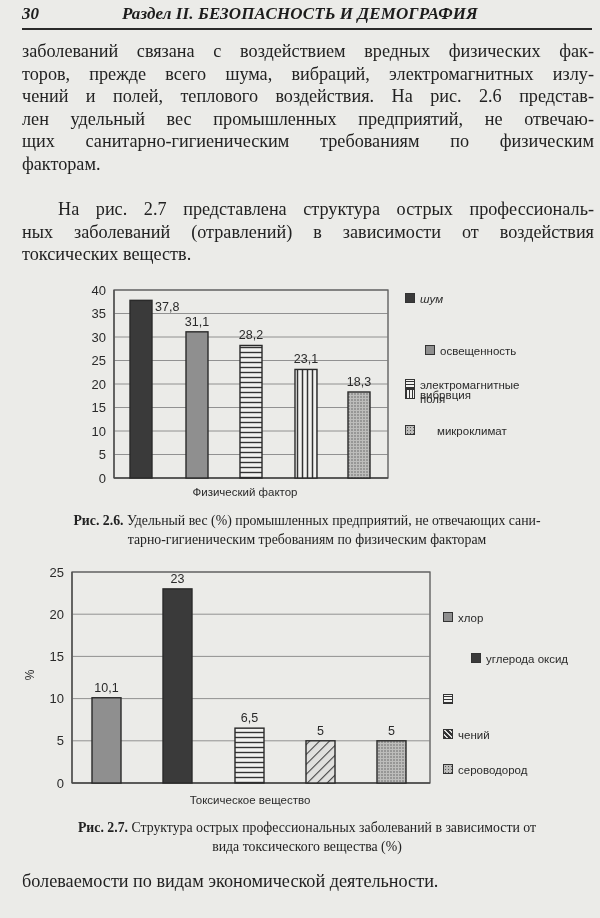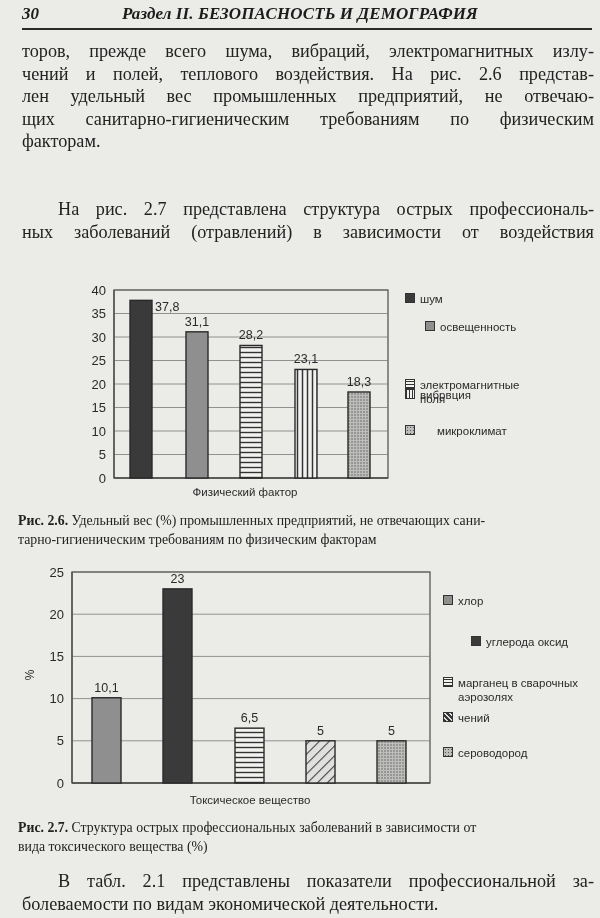--- a/index.html
+++ b/index.html
@@ -27,47 +27,49 @@
       color: #222;
     }
     .para .ln { display: block; white-space: nowrap; }
     .para .ln.justify { text-align-last: justify; text-align: justify; white-space: normal; }
     .para .ln.indent { padding-left: 36px; }
 
     .chart { position: absolute; font-family: "Liberation Sans", sans-serif; color: #2a2a2a; }
     .chart svg { position: absolute; left: 0; top: 0; }
     .caption {
       position: absolute; left: 18px; width: 578px;
-      font-size: 13.8px; line-height: 19px; color: #222;
+      font-size: 13.8px; line-height: 19px; text-align: center; color: #222;
     }
     .caption b { font-weight: bold; }
     .legend { position: absolute; font-family: "Liberation Sans", sans-serif; font-size: 11.5px; color: #2a2a2a; }
     .legend .item { position: absolute; left: 0; white-space: nowrap; }
     .legend .sw { display: inline-block; width: 8px; height: 8px; border: 1px solid #333; vertical-align: middle; margin-right: 5px; position: relative; top: -1px; }
     .legend .lbl { display: inline-block; vertical-align: top; line-height: 14px; }
   </style>
 </head>
 <body>
 
 <div class="header">
   <span class="pnum">30</span>
   <span class="htitle">Раздел II. БЕЗОПАСНОСТЬ И ДЕМОГРАФИЯ</span>
 </div>
 
 <div class="para" style="top:40px;">
+  <span class="ln justify">заболеваний связана с воздействием вредных физических фак-</span>
   <span class="ln justify">торов, прежде всего шума, вибраций, электромагнитных излу-</span>
   <span class="ln justify">чений и полей, теплового воздействия. На рис. 2.6 представ-</span>
   <span class="ln justify">лен удельный вес промышленных предприятий, не отвечаю-</span>
   <span class="ln justify">щих санитарно-гигиеническим требованиям по физическим</span>
   <span class="ln">факторам.</span>
 </div>
 
 <div class="para" style="top:198px;">
   <span class="ln justify indent">На рис. 2.7 представлена структура острых профессиональ-</span>
   <span class="ln justify">ных заболеваний (отравлений) в зависимости от воздействия</span>
+  <span class="ln">токсических веществ.</span>
 </div>
 
 <div class="chart" style="left:0; top:270px; width:600px; height:235px;">
   <svg id="chart1" width="600" height="235">
       <defs>
         <pattern id="chart1-h" width="6" height="5" patternUnits="userSpaceOnUse">
           <rect width="6" height="5" fill="#f2f2f0"></rect>
           <line x1="0" y1="2.5" x2="6" y2="2.5" stroke="#333" stroke-width="1.4"></line>
         </pattern>
         <pattern id="chart1-v" width="5" height="6" patternUnits="userSpaceOnUse">
@@ -109,22 +111,22 @@
       <text x="197" y="55.829999999999984" text-anchor="middle" font-size="12.5" fill="#2a2a2a" font-family="Liberation Sans, sans-serif">31,1</text>
       <rect x="240" y="75.46000000000001" width="22" height="132.54" fill="url(#chart1-h)" stroke="#2a2a2a" stroke-width="1.4"></rect>
       <text x="251" y="69.46000000000001" text-anchor="middle" font-size="12.5" fill="#2a2a2a" font-family="Liberation Sans, sans-serif">28,2</text>
       <rect x="295" y="99.42999999999999" width="22" height="108.57000000000001" fill="url(#chart1-v)" stroke="#2a2a2a" stroke-width="1.4"></rect>
       <text x="306" y="93.42999999999999" text-anchor="middle" font-size="12.5" fill="#2a2a2a" font-family="Liberation Sans, sans-serif">23,1</text>
       <rect x="348" y="121.99" width="22" height="86.01" fill="url(#chart1-dot)" stroke="#2a2a2a" stroke-width="1.4"></rect>
       <text x="359" y="115.99" text-anchor="middle" font-size="12.5" fill="#2a2a2a" font-family="Liberation Sans, sans-serif">18,3</text>
       <text x="245" y="226" text-anchor="middle" font-size="11.5" fill="#2a2a2a" font-family="Liberation Sans, sans-serif">Физический фактор</text>
     </svg>
   <div class="legend" id="legend1" style="left:405px; top:22px; width:180px; height:180px;">
-      <div class="item" style="top: 0px;"><span class="sw" style="background: rgb(58, 58, 58);"></span><span class="lbl" style="max-width: 120px; white-space: normal;">шум</span></div>
-      <div class="item" style="top: 28px; padding-left: 20px;"><span class="sw" style="background: rgb(143, 143, 143);"></span><span class="lbl" style="max-width: 120px; white-space: normal;">освещенность</span></div>
+      <div class="item" style="top: 0px;"><span class="sw" style="background: rgb(58, 58, 58);"></span><span class="lbl" style="max-width: 120px; white-space: normal; font-style: italic;">шум</span></div>
+      <div class="item" style="top: 52px; padding-left: 20px;"><span class="sw" style="background: rgb(143, 143, 143);"></span><span class="lbl" style="max-width: 120px; white-space: normal;">освещенность</span></div>
       <div class="item" style="top: 86px;"><span class="sw" style="background: repeating-linear-gradient(0deg, rgb(51, 51, 51) 0px, rgb(51, 51, 51) 1px, rgb(242, 242, 240) 1px, rgb(242, 242, 240) 3px);"></span><span class="lbl" style="max-width: 120px; white-space: normal;">электромагнитные поля</span></div>
       <div class="item" style="top: 96px;"><span class="sw" style="background: repeating-linear-gradient(90deg, rgb(51, 51, 51) 0px, rgb(51, 51, 51) 1px, rgb(242, 242, 240) 1px, rgb(242, 242, 240) 3px);"></span><span class="lbl" style="max-width: 120px; white-space: normal; text-align: right;">вибрвция</span></div>
       <div class="item" style="top: 132px;"><span class="sw" style="background: radial-gradient(rgb(85, 85, 85) 30%, rgb(189, 189, 187) 35%) 0px 0px / 3px 3px;"></span><span class="lbl" style="max-width: 120px; white-space: normal; margin-left: 17px;">микроклимат</span></div>
     </div>
 </div>
 
 <div class="caption" style="top:511px;">
   <div><b>Рис. 2.6.</b><span> Удельный вес (%) промышленных предприятий, не отвечающих сани-</span></div>
   <div>тарно-гигиеническим требованиям по физическим факторам</div>
 </div>
@@ -169,30 +171,29 @@
       <text x="177.5" y="27.879999999999995" text-anchor="middle" font-size="12.5" fill="#2a2a2a" font-family="Liberation Sans, sans-serif">23</text>
       <rect x="235" y="173.14" width="29" height="54.860000000000014" fill="url(#chart2-h)" stroke="#2a2a2a" stroke-width="1.4"></rect>
       <text x="249.5" y="167.14" text-anchor="middle" font-size="12.5" fill="#2a2a2a" font-family="Liberation Sans, sans-serif">6,5</text>
       <rect x="306" y="185.8" width="29" height="42.19999999999999" fill="url(#chart2-d)" stroke="#2a2a2a" stroke-width="1.4"></rect>
       <text x="320.5" y="179.8" text-anchor="middle" font-size="12.5" fill="#2a2a2a" font-family="Liberation Sans, sans-serif">5</text>
       <rect x="377" y="185.8" width="29" height="42.19999999999999" fill="url(#chart2-dot)" stroke="#2a2a2a" stroke-width="1.4"></rect>
       <text x="391.5" y="179.8" text-anchor="middle" font-size="12.5" fill="#2a2a2a" font-family="Liberation Sans, sans-serif">5</text>
       <text x="250" y="249" text-anchor="middle" font-size="11.5" fill="#2a2a2a" font-family="Liberation Sans, sans-serif">Токсическое вещество</text>
       <text x="34" y="120" text-anchor="middle" font-size="12" fill="#2a2a2a" font-family="Liberation Sans, sans-serif" transform="rotate(-90 34 120)">%</text>
     </svg>
-  <div class="legend" id="legend2" style="left:443px; top:39px; width:155px; height:180px;text-decoration:underline;">
+  <div class="legend" id="legend2" style="left:443px; top:56px; width:155px; height:180px;text-decoration:underline;">
       <div class="item" style="top: 0px;"><span class="sw" style="background: rgb(143, 143, 143);"></span><span class="lbl" style="max-width: 130px; white-space: normal;">хлор</span></div>
       <div class="item" style="top: 41px; padding-left: 28px;"><span class="sw" style="background: rgb(58, 58, 58);"></span><span class="lbl" style="max-width: 130px; white-space: normal;">углерода оксид</span></div>
-      <div class="item" style="top: 82px;"><span class="sw" style="background: repeating-linear-gradient(0deg, rgb(51, 51, 51) 0px, rgb(51, 51, 51) 1px, rgb(242, 242, 240) 1px, rgb(242, 242, 240) 3px);"></span><span class="lbl" style="max-width: 130px; white-space: normal;">марганец в сварочных аэрозолях</span></div>
+      <div class="item" style="top: 82px;"><span class="sw" style="background: repeating-linear-gradient(0deg, rgb(51, 51, 51) 0px, rgb(51, 51, 51) 1px, rgb(242, 242, 240) 1px, rgb(242, 242, 240) 3px);"></span></div>
       <div class="item" style="top: 117px;"><span class="sw" style="background: repeating-linear-gradient(45deg, rgb(51, 51, 51) 0px, rgb(51, 51, 51) 1.5px, rgb(220, 220, 218) 1.5px, rgb(220, 220, 218) 3.5px);"></span><span class="lbl" style="max-width: 130px; white-space: normal;">чений</span></div>
       <div class="item" style="top: 152px;"><span class="sw" style="background: radial-gradient(rgb(85, 85, 85) 30%, rgb(189, 189, 187) 35%) 0px 0px / 3px 3px;"></span><span class="lbl" style="max-width: 130px; white-space: normal;">сероводород</span></div>
     </div>
 </div>
 
 <div class="caption" style="top:818px;">
   <div><b>Рис. 2.7.</b><span> Структура острых профессиональных заболеваний в зависимости от</span></div>
   <div>вида токсического вещества (%)</div>
 </div>
 
 <div class="para" style="top:870px;">
-  <span class="ln justify indent">В табл. 2.1 представлены показатели профессиональной за-</span>
   <span class="ln">болеваемости по видам экономической деятельности.</span>
 </div>
 
 </body></html>

